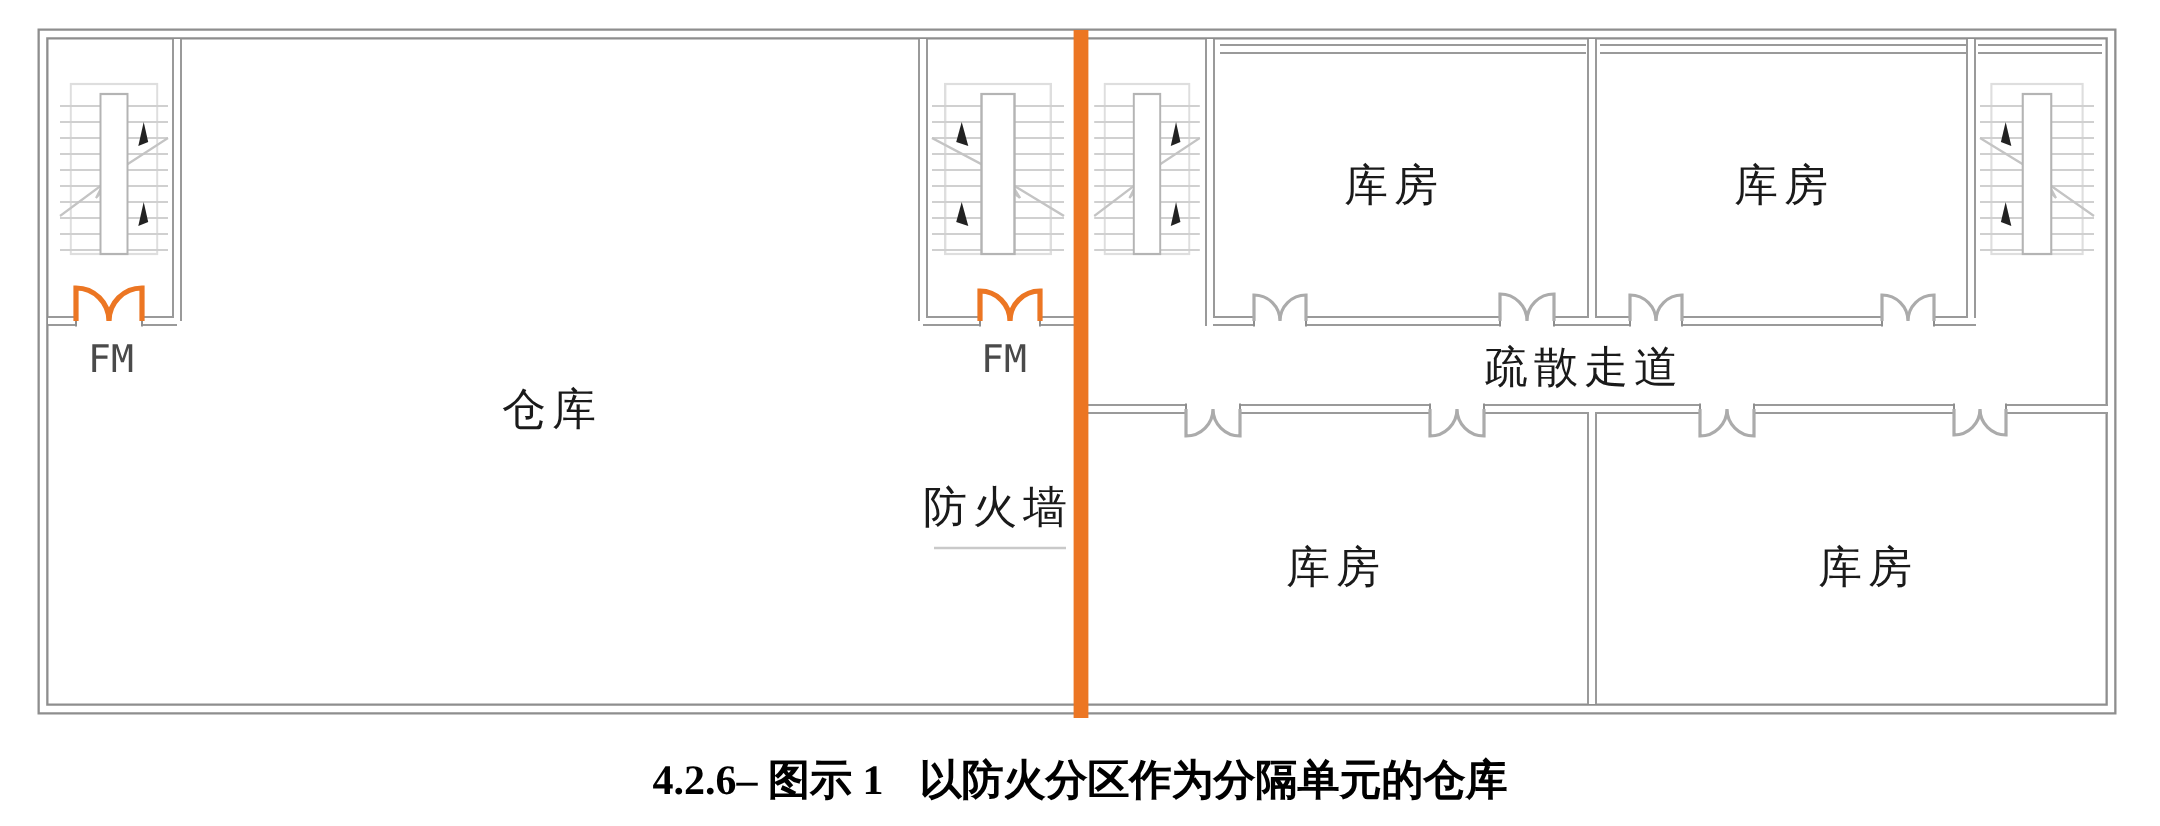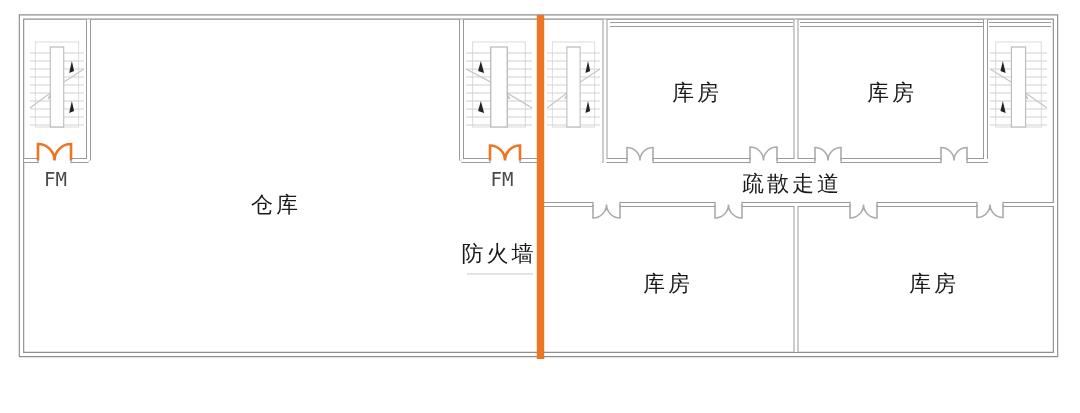--- a/index.html
+++ b/index.html
@@ -111,14 +111,16 @@
     <text x="668" y="291" class="room-label">库房</text>
     <text x="934" y="291" class="room-label">库房</text>
     <text x="792" y="191" class="room-label">疏散走道</text>
     <text x="499" y="261" class="room-label">防火墙</text>
     <line x1="467" y1="274" x2="533" y2="274" class="underline"></line>
     <text x="55.5" y="186" class="fm-label">FM</text>
     <text x="502" y="186" class="fm-label">FM</text>
   </svg>
 
   <div class="caption">
+    <span>4.2.6– 图示 1</span>
+    <span>以防火分区作为分隔单元的仓库</span>
   </div>
 </div>
 
 </body></html>

